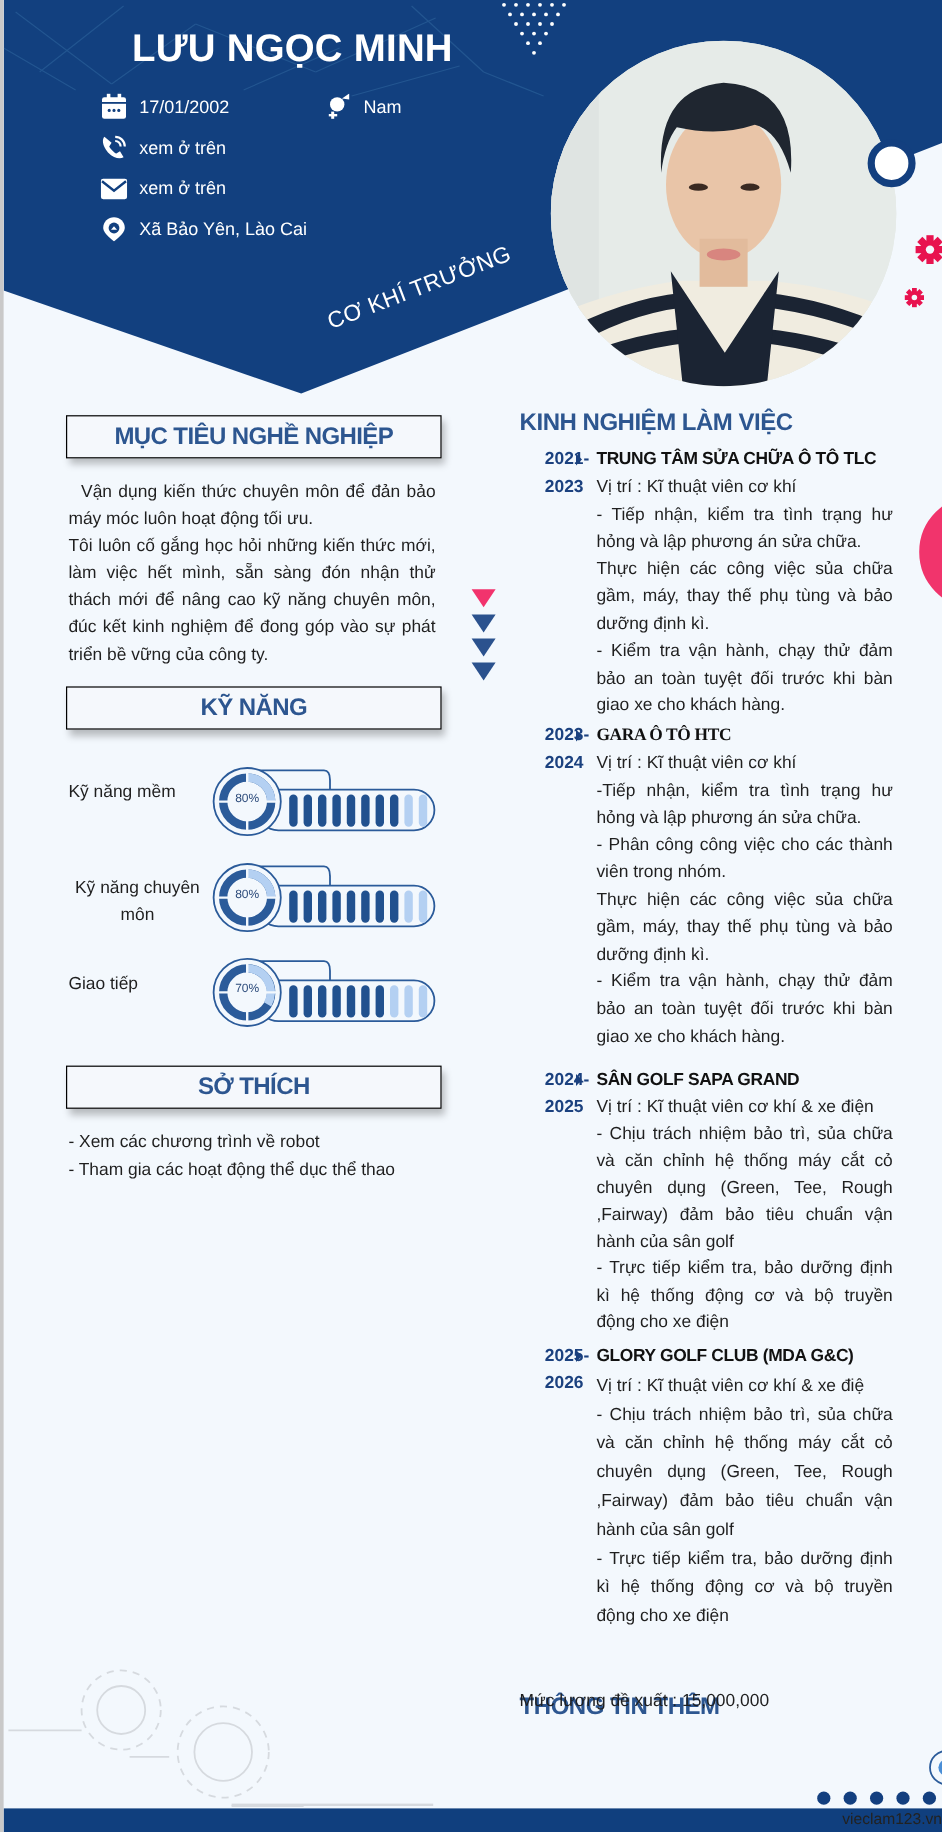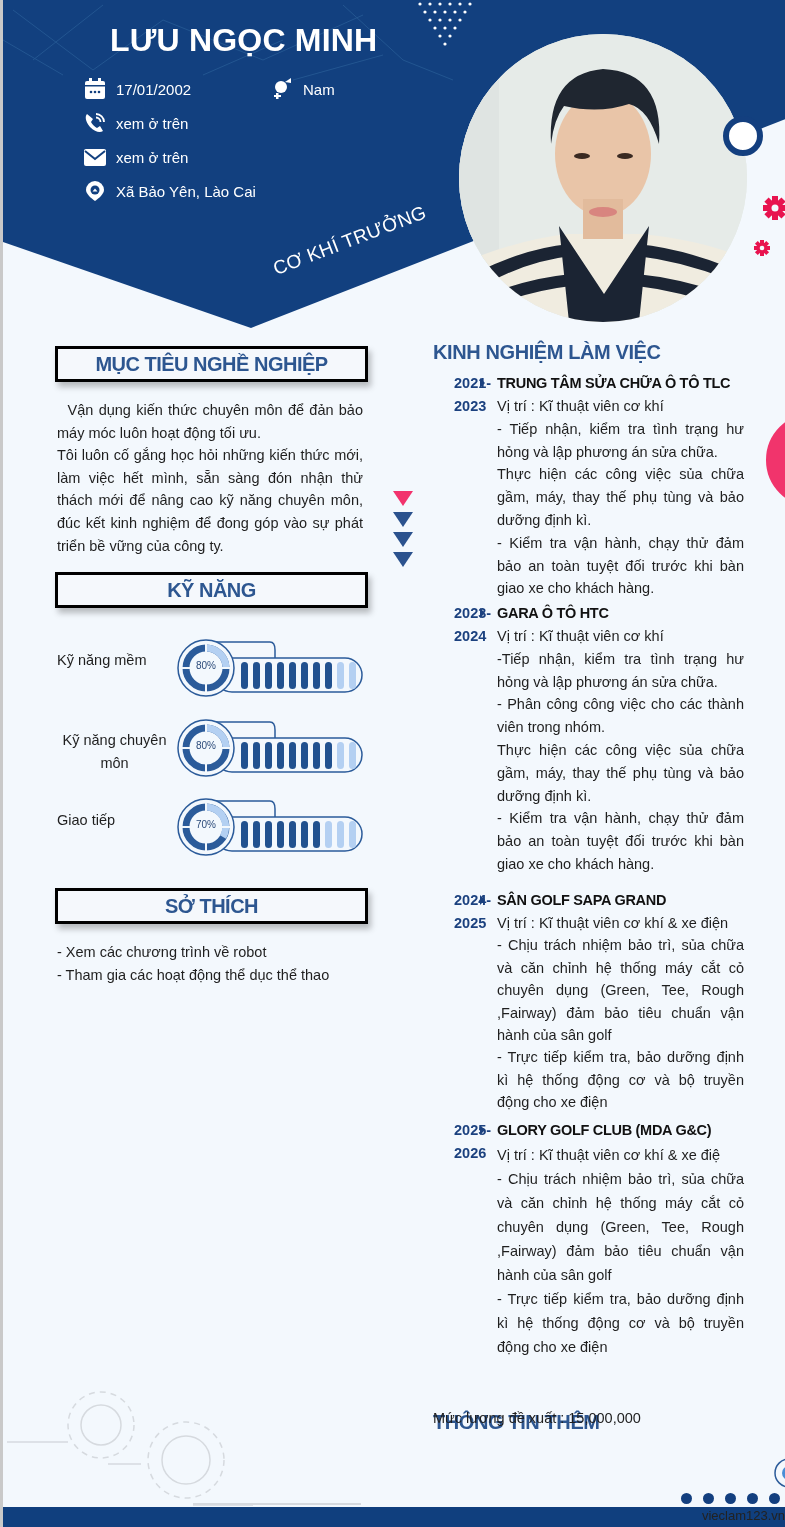--- a/index.html
+++ b/index.html
@@ -17,21 +17,21 @@
     .hdr-bg svg { display: block; }
     .name { position: absolute; left: 107px; top: 22px; font-size: 32px; font-weight: bold; color: #ffffff; letter-spacing: 0.2px; }
     .info-row { position: absolute; display: flex; align-items: center; color: #ffffff; font-size: 15px; }
     .info-row .ic { width: 22px; height: 22px; margin-right: 10px; display: flex; align-items: center; justify-content: center; }
     .role { position: absolute; left: 275px; top: 258px; color: #ffffff; font-size: 19px; transform: rotate(-21deg); transform-origin: left bottom; white-space: nowrap; letter-spacing: 0.3px; }
 
     .avatar { position: absolute; left: 456px; top: 34px; width: 288px; height: 288px; border-radius: 50%; overflow: hidden; background: #e4e9e6; }
     .deco-ring { position: absolute; left: 720px; top: 116px; width: 40px; height: 40px; border-radius: 50%; border: 6px solid #133f7f; background: #ffffff; }
 
     
-    .sec-box { position: absolute; left: 52px; width: 313px; height: 36px; background: #f5f8fc; border: 3px solid #000000; box-shadow: 3px 5px 6px rgba(0,0,0,0.25); display: flex; align-items: center; justify-content: center; }
+    .sec-box { position: absolute; left: 52px; width: 313px; height: 36px; background: #f5f8fc; border: 1px solid #000000; box-shadow: 3px 5px 6px rgba(0,0,0,0.25); display: flex; align-items: center; justify-content: center; }
     .sec-box span { font-size: 20px; font-weight: bold; color: #2d5690; letter-spacing: -0.5px; }
 
     .para { position: absolute; left: 54px; width: 306px; font-size: 14.5px; line-height: 22.6px; text-align: justify; color: #1f1f1f; }
 
     .skill-label { position: absolute; left: 54px; font-size: 14.5px; line-height: 23px; color: #1f1f1f; width: 115px; }
     .skill-gauge { position: absolute; left: 172px; width: 190px; height: 60px; }
 
     .hobby { position: absolute; left: 54px; font-size: 14.5px; color: #1f1f1f; }
 
     
@@ -333,21 +333,21 @@
     <div>- Tiếp nhận, kiểm tra tình trạng hư hỏng và lập phương án sửa chữa.</div>
     <div>Thực hiện  các công việc sủa chữa gầm, máy, thay thế phụ tùng và bảo dưỡng định kì.</div>
     <div>- Kiểm tra vận hành, chạy thử đảm bảo an toàn tuyệt đối trước khi bàn giao xe cho khách hàng.</div>
   </div>
 
   <div class="exp-year" style="top:602px;">
     <div>2023-</div>
     <div>2024</div>
   </div>
   <div class="exp-arrow" style="top:608px;"></div>
-  <div class="exp-company" style="top:605px;">GARA Ô TÔ HTC</div>
+  <div class="exp-company" style="top:605px;font-family:Liberation Serif, serif;">GARA Ô TÔ HTC</div>
   <div class="exp-body" style="top:625px;">
     <div>Vị trí : Kĩ thuật viên cơ khí</div>
     <div>-Tiếp nhận, kiểm tra tình trạng hư hỏng và lập phương án sửa chữa.</div>
     <div>- Phân công công việc cho các thành viên trong nhóm.</div>
     <div>Thực hiện  các công việc sủa chữa gầm, máy, thay thế phụ tùng và bảo dưỡng định kì.</div>
     <div>- Kiểm tra vận hành, chạy thử đảm bảo an toàn tuyệt đối trước khi bàn giao xe cho khách hàng.</div>
   </div>
 
   <div class="exp-year" style="top:889px;">
     <div>2024-</div>

